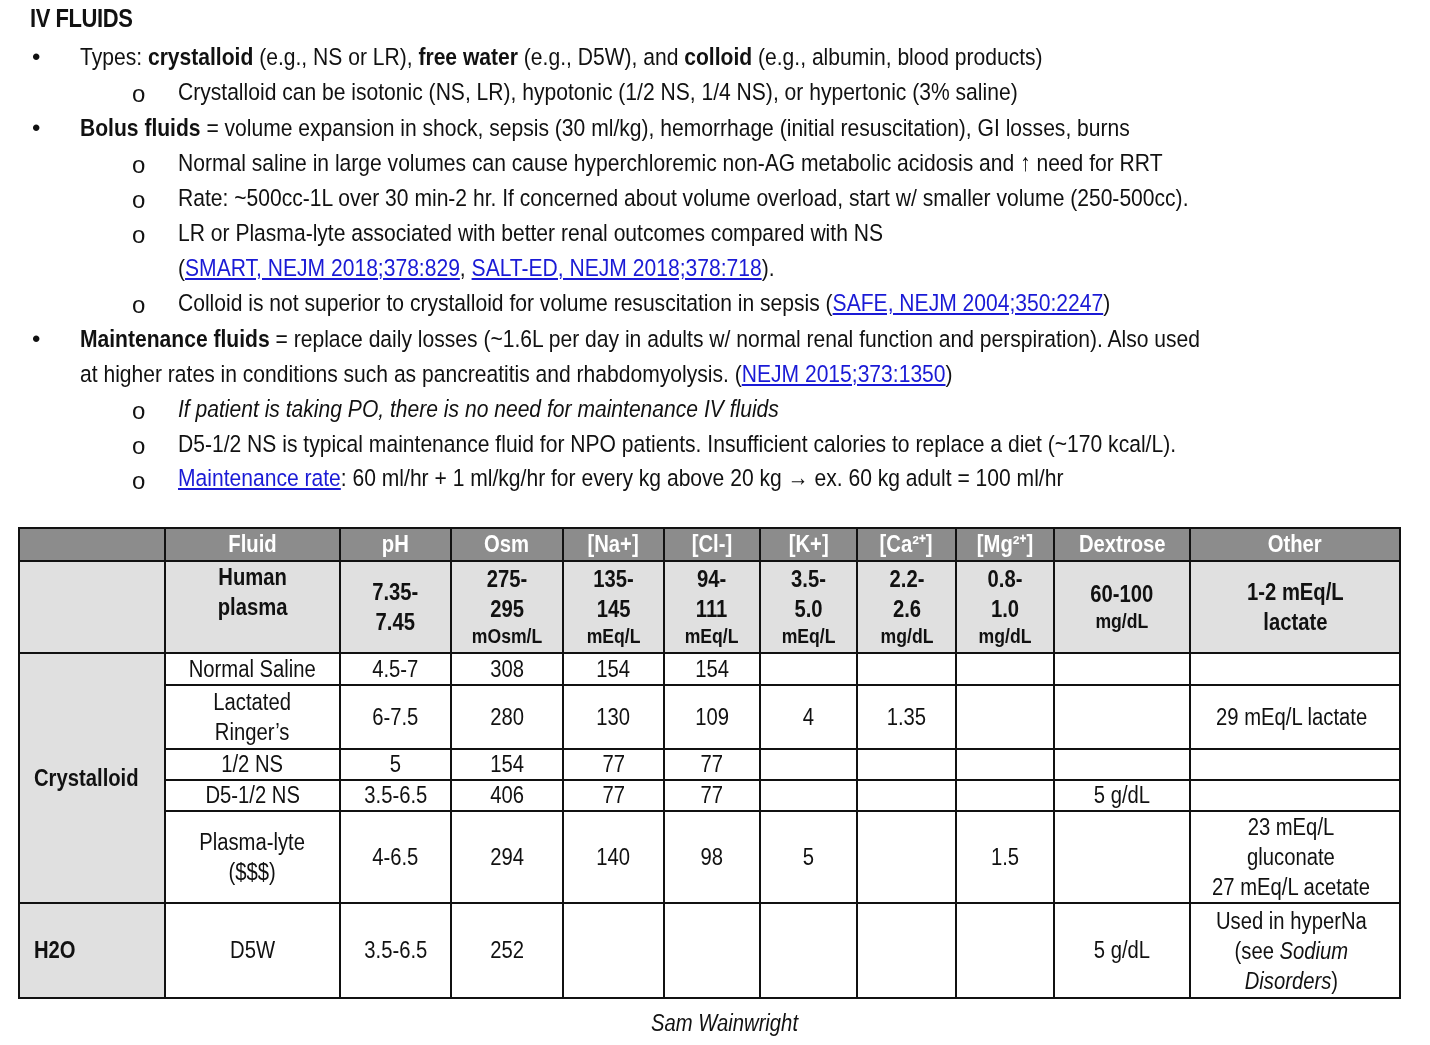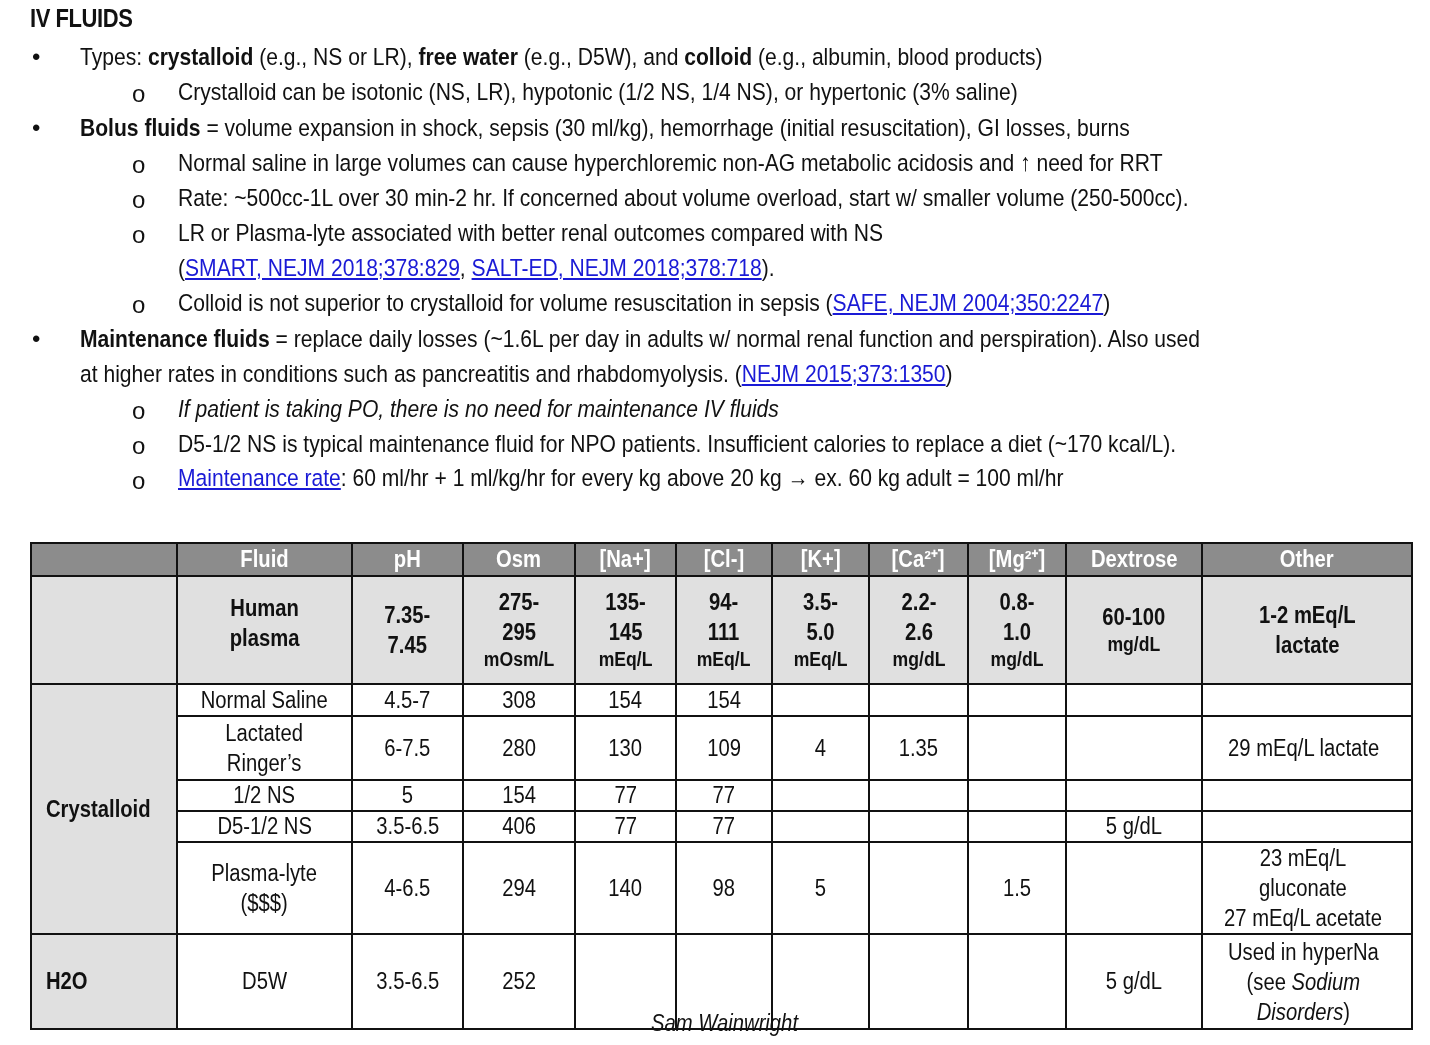--- a/index.html
+++ b/index.html
@@ -17,24 +17,23 @@
     position: absolute; font-size: 24.5px; white-space: nowrap;
     transform: scaleX(0.86); transform-origin: left top; line-height: 30px;
   }
   .bullet { position: absolute; font-size: 24px; line-height: 30px; }
   .circle { position: absolute; font-size: 24px; line-height: 30px; }
   a, .link { color: #1a1ad6; text-decoration: underline; cursor: pointer; }
   b { font-weight: bold; }
   i { font-style: italic; }
 
   table.fluids {
-    position: absolute; left: 30px; top: 527px;
+    position: absolute; left: 18px; top: 527px;
     border-collapse: collapse; table-layout: fixed;
     font-size: 23px;
-    margin-top: 15px;
   }
   table.fluids td, table.fluids th {
     border: 2px solid #111; padding: 0; text-align: center; vertical-align: middle;
     line-height: 29px; overflow: hidden;
   }
   table.fluids th {
     background: #8c8c8c; color: #ffffff; font-weight: bold; height: 31px;
   }
   .cell-inner { display: inline-block; transform: scaleX(0.88); transform-origin: center; white-space: nowrap; }
   .left .cell-inner { transform-origin: left center; }
@@ -118,21 +117,21 @@
     <th><span class="cell-inner">[Na+]</span></th>
     <th><span class="cell-inner">[Cl-]</span></th>
     <th><span class="cell-inner">[K+]</span></th>
     <th><span class="cell-inner">[Ca²⁺]</span></th>
     <th><span class="cell-inner">[Mg²⁺]</span></th>
     <th><span class="cell-inner">Dextrose</span></th>
     <th><span class="cell-inner">Other</span></th>
   </tr>
   <tr class="plasma">
     <td></td>
-    <td style="vertical-align:top;padding-top:16px"><span class="cell-inner"><span class="vals">Human</span><span class="vals">plasma</span></span></td>
+    <td style="vertical-align:top;padding-top:0"><span class="cell-inner"><span class="vals">Human</span><span class="vals">plasma</span></span></td>
     <td><span class="cell-inner"><span class="vals">7.35-</span><span class="vals">7.45</span></span></td>
     <td><span class="cell-inner"><span class="vals">275-</span><span class="vals">295</span><span class="unit">mOsm/L</span></span></td>
     <td><span class="cell-inner"><span class="vals">135-</span><span class="vals">145</span><span class="unit">mEq/L</span></span></td>
     <td><span class="cell-inner"><span class="vals">94-</span><span class="vals">111</span><span class="unit">mEq/L</span></span></td>
     <td><span class="cell-inner"><span class="vals">3.5-</span><span class="vals">5.0</span><span class="unit">mEq/L</span></span></td>
     <td><span class="cell-inner"><span class="vals">2.2-</span><span class="vals">2.6</span><span class="unit">mg/dL</span></span></td>
     <td><span class="cell-inner"><span class="vals">0.8-</span><span class="vals">1.0</span><span class="unit">mg/dL</span></span></td>
     <td><span class="cell-inner"><span class="vals">60-100</span><span class="unit">mg/dL</span></span></td>
     <td class="left"><span class="cell-inner"><span class="vals">1-2 mEq/L</span><span class="vals">lactate</span></span></td>
   </tr>

